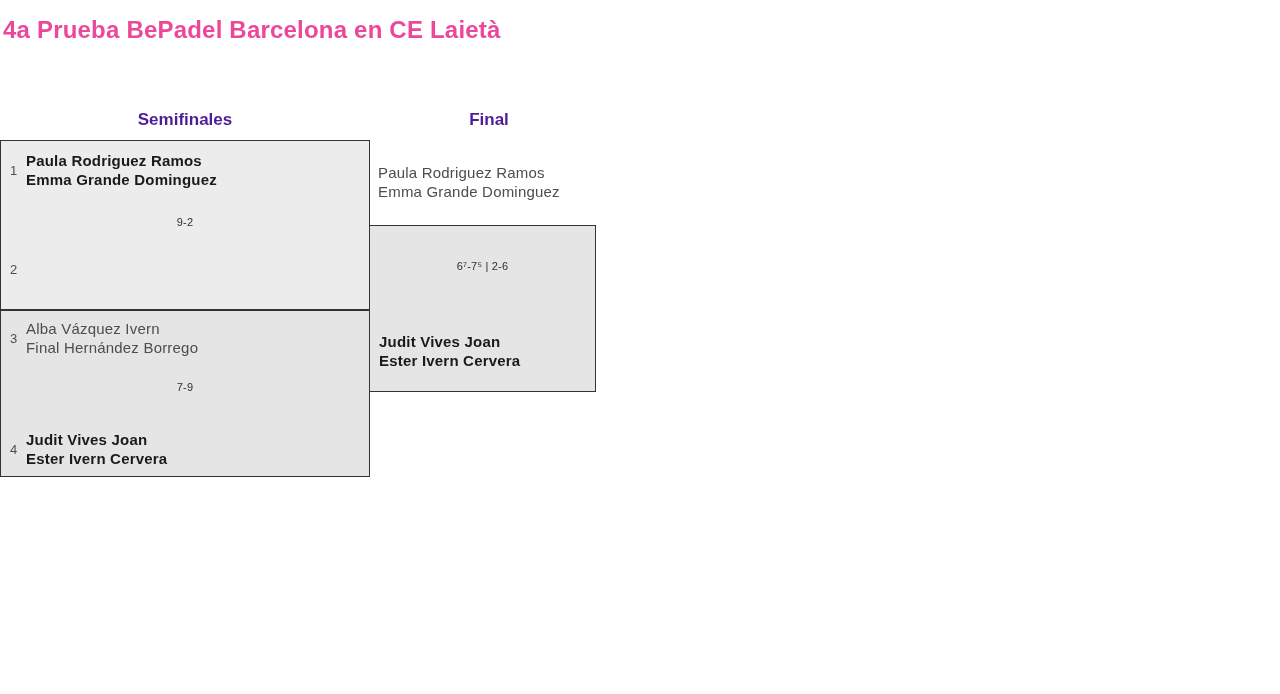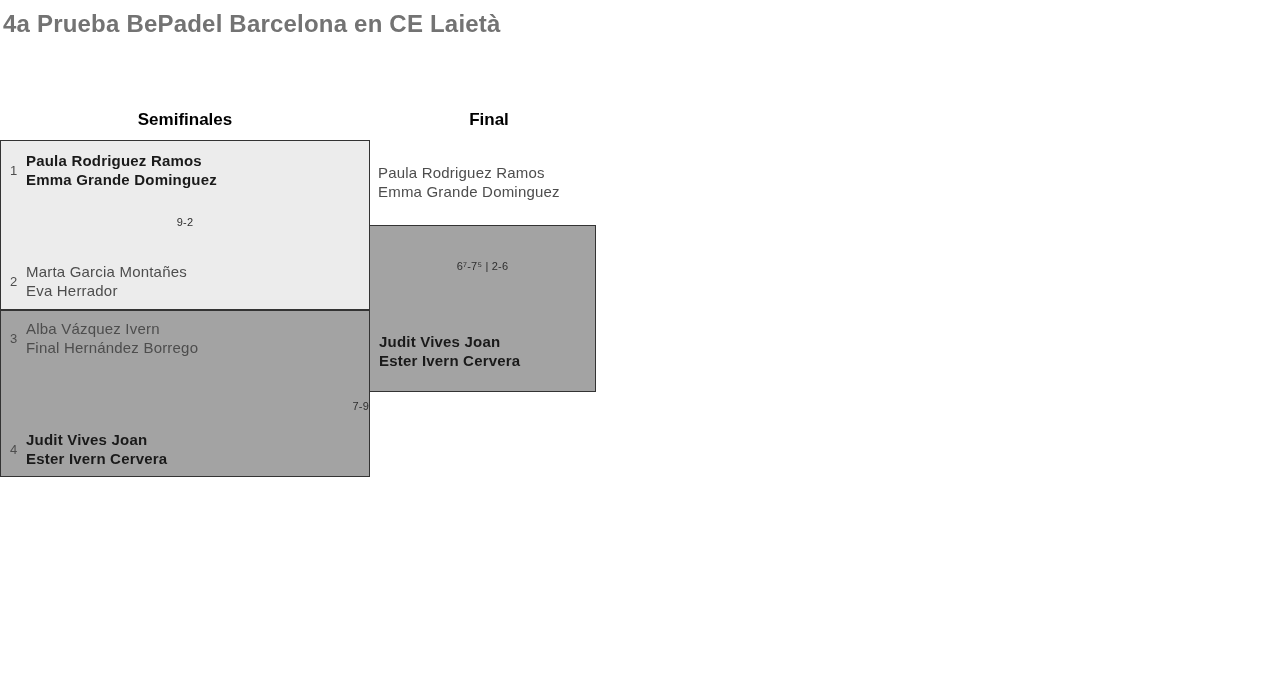--- a/index.html
+++ b/index.html
@@ -11,45 +11,45 @@
     position: relative;
     overflow: hidden;
     color: #141414;
   }
   .page { position: relative; width: 1280px; height: 694px; background: #ffffff; }
 
   
   .title-block {
     position: absolute;
     left: 3px;
-    top: 7px;
+    top: 13px;
     font-size: 24px;
     font-weight: 700;
     line-height: 33px;
     letter-spacing: 0.2px;
-    color: #737373;
+    color: #ec4899;
   }
 
   
   .round-header {
     position: absolute;
     top: 110px;
     font-size: 17px;
     font-weight: 600;
     text-align: center;
-    color: #000000;
+    color: #4c1d95;
   }
   .rh-semis { left: 0; width: 370px; }
   .rh-final { left: 376px; width: 226px; }
 
   
   .match {
     position: absolute;
     border: 1px solid #333333;
-    background: #a3a3a3;
+    background: #e5e5e5;
   }
   .sf1 { left: 0; top: 140px; width: 370px; height: 170px; background: #ececec; }
   .sf2 { left: 0; top: 310px; width: 370px; height: 167px; }
   .final-box { left: 369px; top: 225px; width: 227px; height: 167px; }
 
   
   .team-row {
     position: absolute;
     left: 7px;
     display: flex;
@@ -80,21 +80,21 @@
   .score {
     position: absolute;
     left: 0;
     width: 100%;
     text-align: center;
     font-size: 11px;
     color: #2e2e2e;
     letter-spacing: 0.2px;
   }
   .sf1 .score { top: 75px; }
-  .sf2 .score { top: 89px; text-align: right; }
+  .sf2 .score { top: 70px; }
   .final-box .score { top: 34px; }
 
   
   .final-team {
     display: flex;
     flex-direction: column;
     font-size: 15px;
     line-height: 19px;
     letter-spacing: 0.2px;
   }
@@ -125,24 +125,20 @@
     <div class="team-row row-top">
       <span class="seed">1</span>
       <span class="names winner">
         <span>Paula Rodriguez Ramos</span>
         <span>Emma Grande Dominguez</span>
       </span>
     </div>
     <div class="score">9-2</div>
     <div class="team-row row-bottom">
       <span class="seed">2</span>
-      <span class="names loser">
-        <span>Marta Garcia Montañes</span>
-        <span>Eva Herrador</span>
-      </span>
     </div>
   </div>
 
   <div class="match sf2">
     <div class="team-row row-top">
       <span class="seed">3</span>
       <span class="names loser">
         <span>Alba Vázquez Ivern</span>
         <span>Final Hernández Borrego</span>
       </span>

